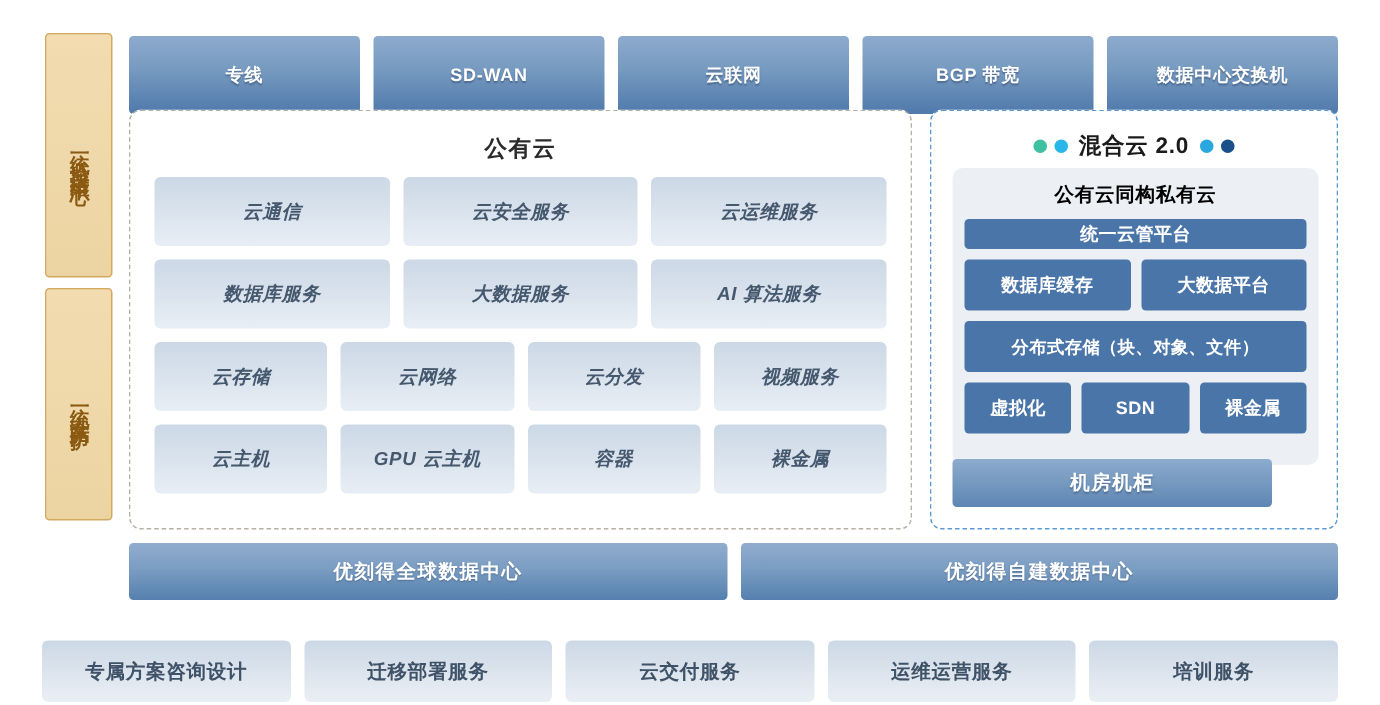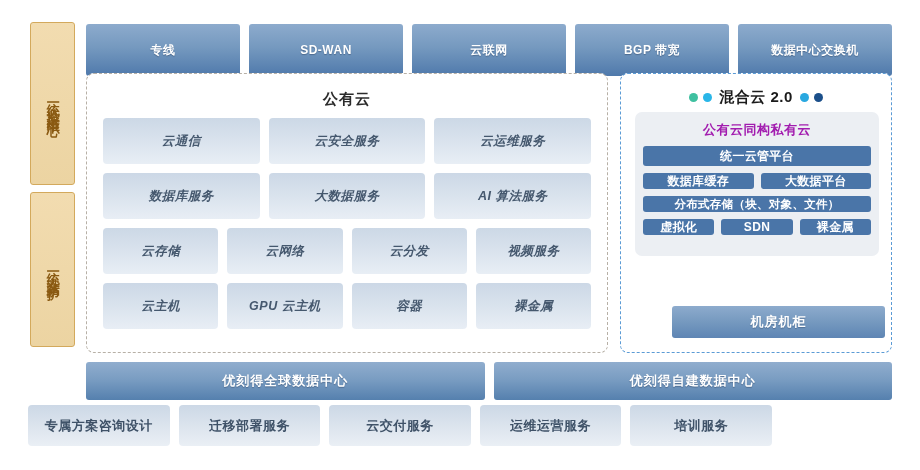--- a/index.html
+++ b/index.html
@@ -140,29 +140,29 @@
     width: 244px;
     background: #eceff3;
     border-radius: 7px;
     padding: 7px 8px 9px 8px;
     box-sizing: border-box;
   }
   #hybrid-inner-title {
     text-align: center;
     font-size: 13px;
     font-weight: 700;
-    color: #a21caf;
+    color: #000000;
     margin: 2px 0 7px 0;
     letter-spacing: 0.5px;
   }
   .hc-row { display: flex; gap: 7px; margin-bottom: 7px; }
   .hc-row:last-child { margin-bottom: 12px; }
   .hc-cell {
     flex: 1;
-    height: 16px;
+    height: 34px;
     border-radius: 3px;
     background: #4a75a8;
     color: #ffffff;
     font-size: 12px;
     font-weight: 700;
     display: flex;
     align-items: center;
     justify-content: center;
     letter-spacing: 0.3px;
   }
@@ -176,21 +176,20 @@
     background: linear-gradient(to bottom, #8dabcd 0%, #7599bf 50%, #5e85b4 100%);
     color: #ffffff;
     font-size: 13px;
     font-weight: 700;
     display: flex;
     align-items: center;
     justify-content: center;
     letter-spacing: 1px;
     text-shadow: 0 1px 1px rgba(40,60,90,0.4);
     box-sizing: border-box;
-    margin-left: 37px;
   }
 
   
   #dc-row {
     position: absolute;
     left: 86px; top: 362px;
     width: 806px; height: 38px;
     display: flex;
     gap: 9px;
   }
@@ -204,22 +203,22 @@
     display: flex;
     align-items: center;
     justify-content: center;
     letter-spacing: 1px;
     text-shadow: 0 1px 1px rgba(40,60,90,0.45);
   }
 
   
   #svc-row {
     position: absolute;
-    left: 28px; top: 405px;
-    width: 744px; height: 41px;
+    left: 28px; top: 427px;
+    width: 864px; height: 41px;
     display: flex;
     gap: 9px;
   }
   .svc-btn {
     flex: 1;
     border-radius: 4px;
     background: linear-gradient(to bottom, #ccd8e6 0%, #dde5ee 55%, #eaeff5 100%);
     color: #3f5268;
     font-size: 13px;
     font-weight: 700;

